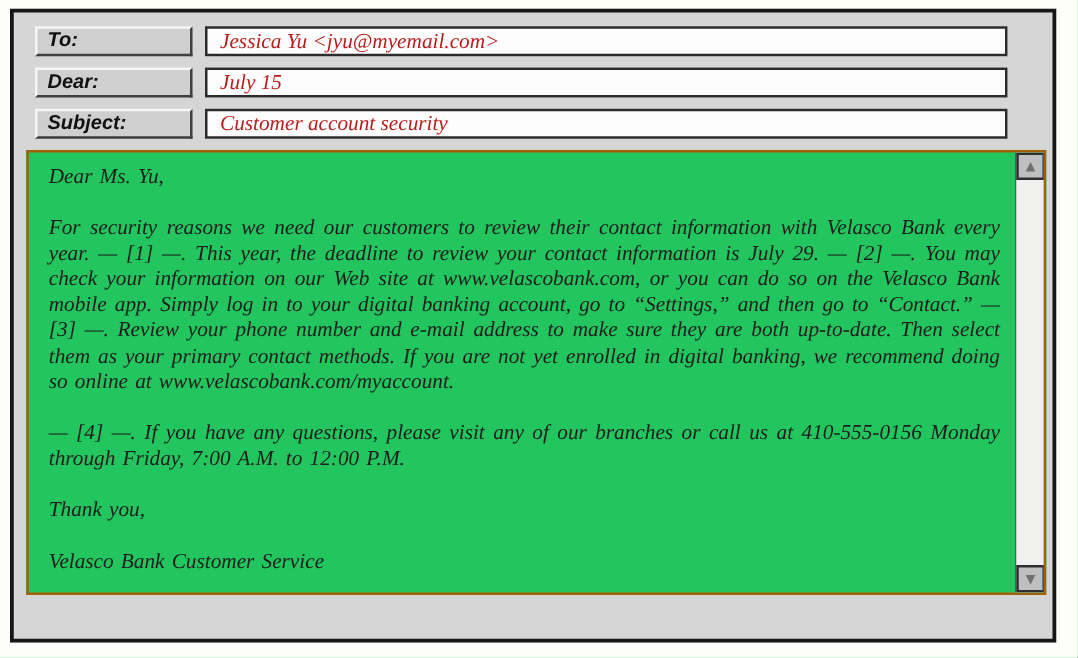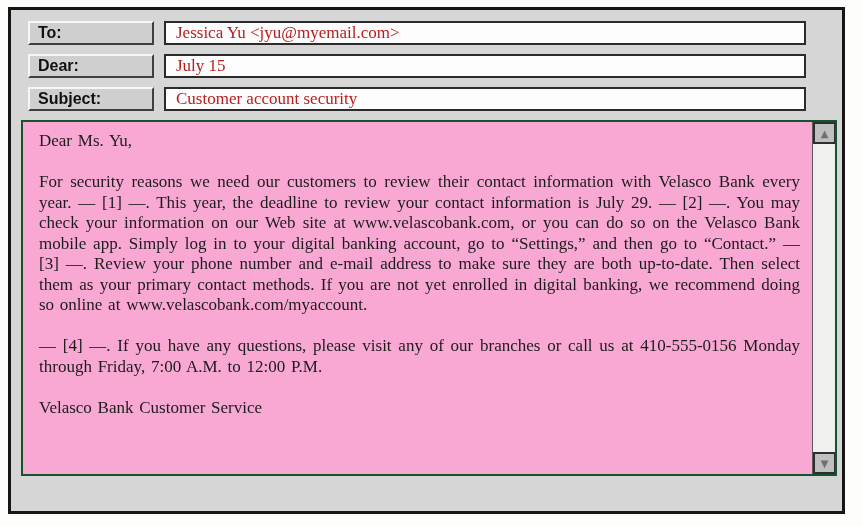--- a/index.html
+++ b/index.html
@@ -17,20 +17,21 @@
   }
   .email-window {
     position: absolute;
     left: 8px;
     top: 7px;
     width: 837px;
     height: 507px;
     box-sizing: border-box;
     background: #d6d6d6;
     border: 3px solid #161616;
+    font-style: italic;
   }
   
   .header-rows {
     padding-top: 11px;
   }
   .field-row {
     display: flex;
     align-items: stretch;
     margin: 0 0 9px 17px;
     height: 24px;
@@ -66,22 +67,22 @@
     white-space: nowrap;
     overflow: hidden;
   }
   
   .body-box {
     position: relative;
     box-sizing: border-box;
     margin: 7px 0 16px 10px;
     width: 816px;
     height: 356px;
-    background: #f9a8d4;
-    border: 2px solid #14532d;
+    background: #22c55e;
+    border: 2px solid #a16207;
     overflow: hidden;
   }
   .body-text {
     position: absolute;
     left: 0;
     top: 0;
     right: 26px;
     bottom: 0;
     padding: 9px 9px 0 16px;
     font-size: 17px;
@@ -146,20 +147,21 @@
         <div class="field-label">Subject:</div>
         <div class="field-value">Customer account security</div>
       </div>
     </div>
 
     <div class="body-box">
       <div class="body-text">
         <p class="no-justify">Dear Ms. Yu,</p>
         <p>For security reasons we need our customers to review their contact information with Velasco Bank every year. — [1] —. This year, the deadline to review your contact information is July 29. — [2] —. You may check your information on our Web site at www.velascobank.com, or you can do so on the Velasco Bank mobile app. Simply log in to your digital banking account, go to “Settings,” and then go to “Contact.” — [3] —. Review your phone number and e-mail address to make sure they are both up-to-date. Then select them as your primary contact methods. If you are not yet enrolled in digital banking, we recommend doing so online at www.velascobank.com/myaccount.</p>
         <p>— [4] —. If you have any questions, please visit any of our branches or call us at 410-555-0156 Monday through Friday, 7:00 A.M. to 12:00 P.M.</p>
+        <p class="no-justify">Thank you,</p>
         <p class="no-justify">Velasco Bank Customer Service</p>
       </div>
 
       <div class="scrollbar">
         <div class="scroll-btn up">
           <span>▲</span>
         </div>
         <div class="scroll-btn down">
           <span>▼</span>
         </div>

